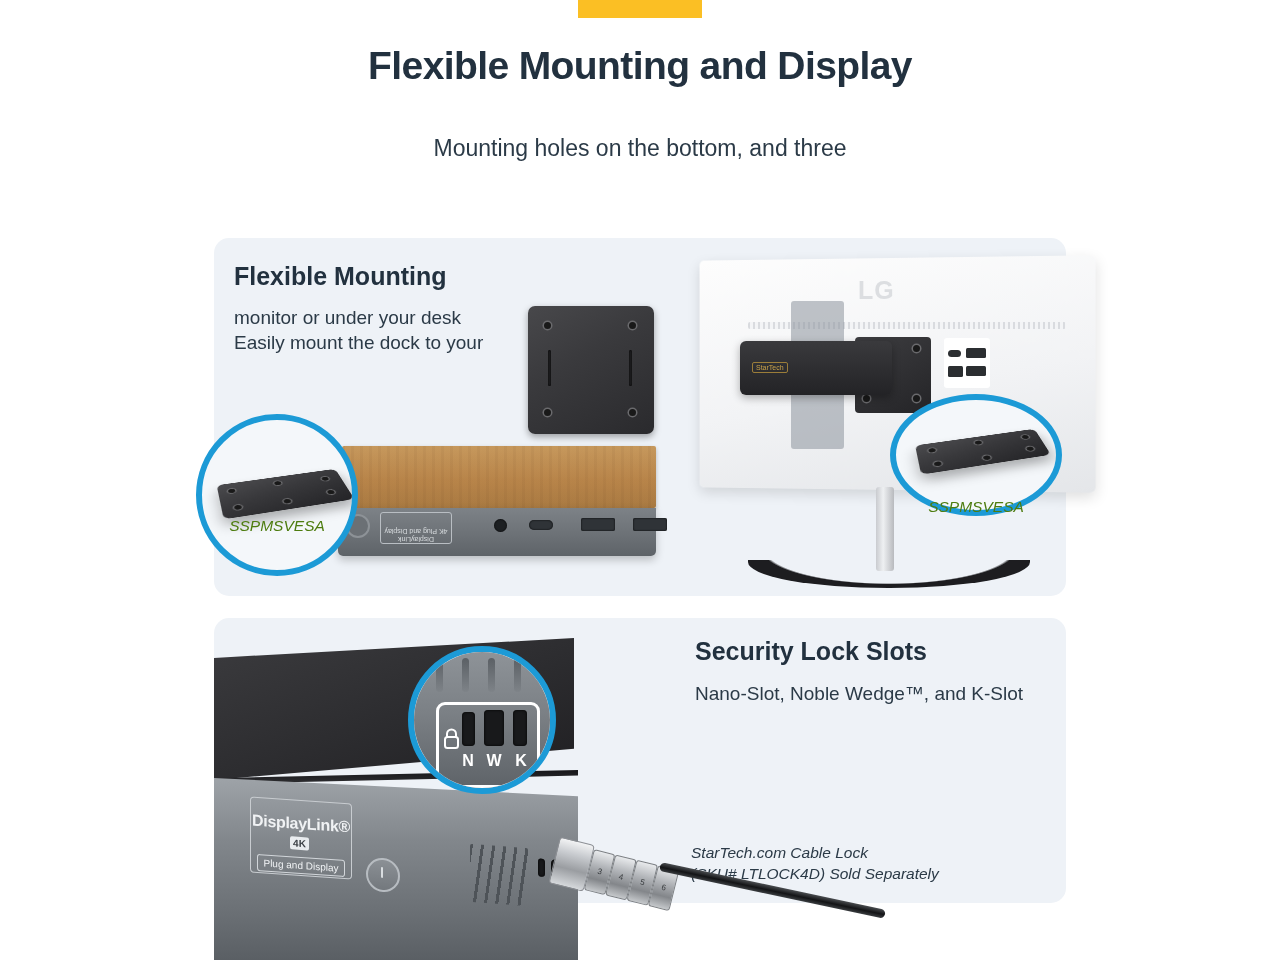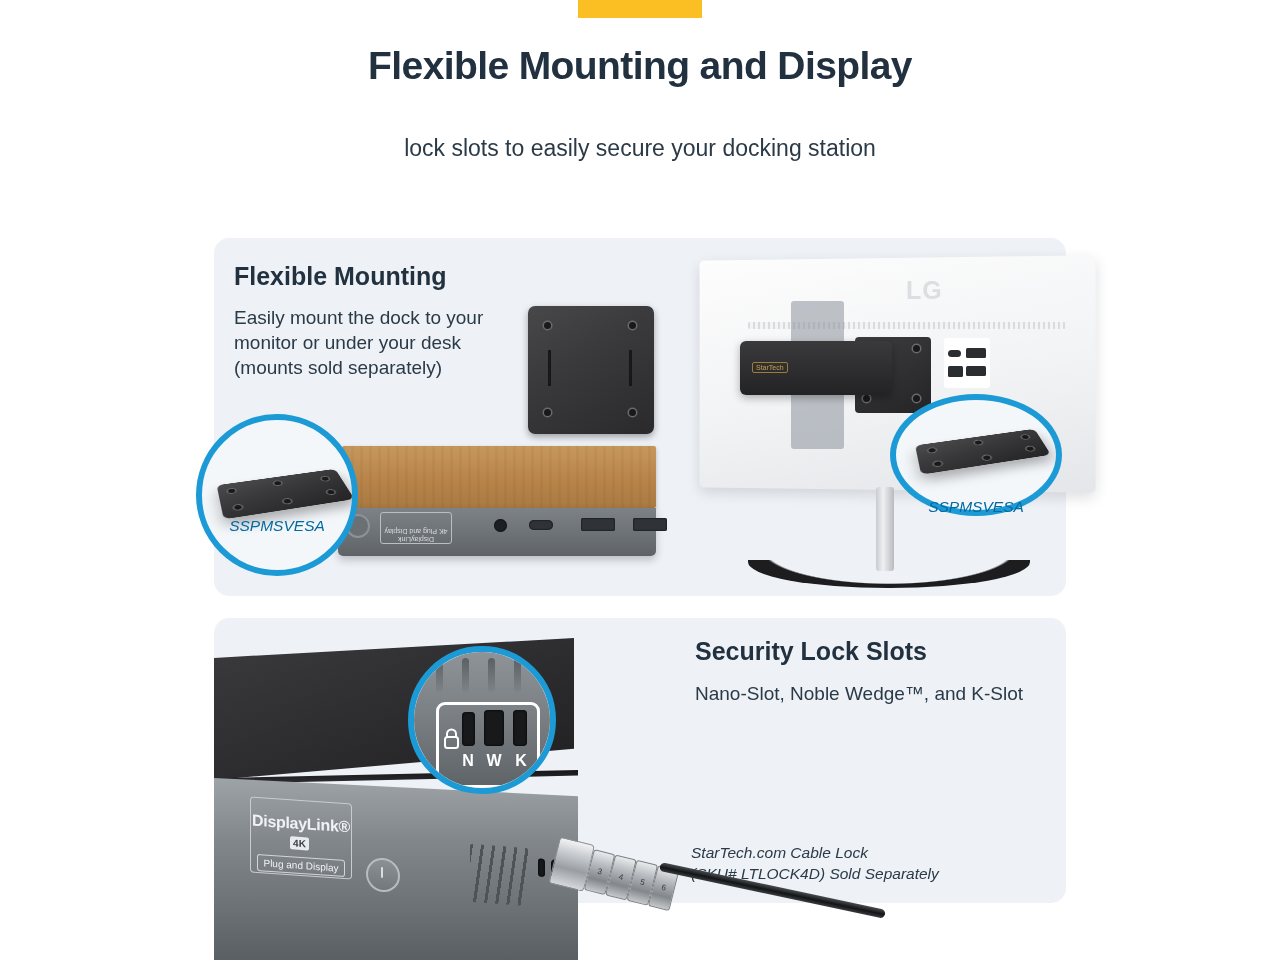--- a/index.html
+++ b/index.html
@@ -79,21 +79,21 @@
     background: #f4f7fa;
     box-sizing: border-box;
     overflow: hidden;
   }
   .callout-label {
     position: absolute;
     left: 0; right: 0;
     text-align: center;
     font-style: italic;
     font-size: 15.5px;
-    color: #0369a1;
+    color: #4d7c0f;
     z-index: 6;
   }
 
   
   .plate {
     position: absolute;
     background: linear-gradient(160deg, #4a4a4d 0%, #343437 45%, #232326 100%);
     border-radius: 6px;
     box-shadow: 0 3px 7px rgba(0,0,0,.35);
   }
@@ -164,21 +164,21 @@
   #monitor-body {
     position: absolute;
     left: 694px; top: 258px; width: 398px; height: 232px;
     background: linear-gradient(170deg, #fdfdfd 0%, #f2f3f5 55%, #e4e6e9 100%);
     border-radius: 5px;
     box-shadow: 0 5px 14px rgba(0,0,0,.13);
     transform: perspective(900px) rotateY(-6deg);
   }
   #monitor-brand {
     position: absolute;
-    left: 906px; top: 276px;
+    left: 858px; top: 276px;
     font-size: 25px; font-weight: bold;
     color: #dcdee1;
     letter-spacing: 1px;
   }
   #monitor-vent {
     position: absolute;
     left: 748px; top: 322px; width: 318px; height: 7px;
     background: repeating-linear-gradient(90deg, #d9dbdf 0 2px, #f3f4f6 2px 5px);
     border-radius: 2px;
   }
@@ -387,31 +387,30 @@
   }
 </style>
 </head>
 <body>
 
 <div class="accent-bar"></div>
 
 <div class="page-title">Flexible Mounting and Display</div>
 
 <div class="page-subtitle">
-  <div>lock slots to easily secure your docking station</div>
+  <div>Mounting holes on the bottom, and three</div>
 </div>
 
 <div class="card" id="card-mounting"></div>
 
 <div class="card-heading" style="left:234px; top:262px;">Flexible Mounting</div>
 
 <div class="card-body" style="left:234px; top:305px; width:290px;">
+  <div>monitor or under your desk</div>
   <div>Easily mount the dock to your</div>
-  <div>monitor or under your desk</div>
-  <div>(mounts sold separately)</div>
 </div>
 
 <div class="plate" id="vesa-square">
   <div class="screwhole" style="left:16px;  top:16px;"></div>
   <div class="screwhole" style="left:101px; top:16px;"></div>
   <div class="screwhole" style="left:16px;  top:103px;"></div>
   <div class="screwhole" style="left:101px; top:103px;"></div>
   <div class="slot-groove" style="left:20px; top:44px; width:3px; height:36px;"></div>
   <div class="slot-groove" style="left:101px; top:44px; width:3px; height:36px;"></div>
 </div>

